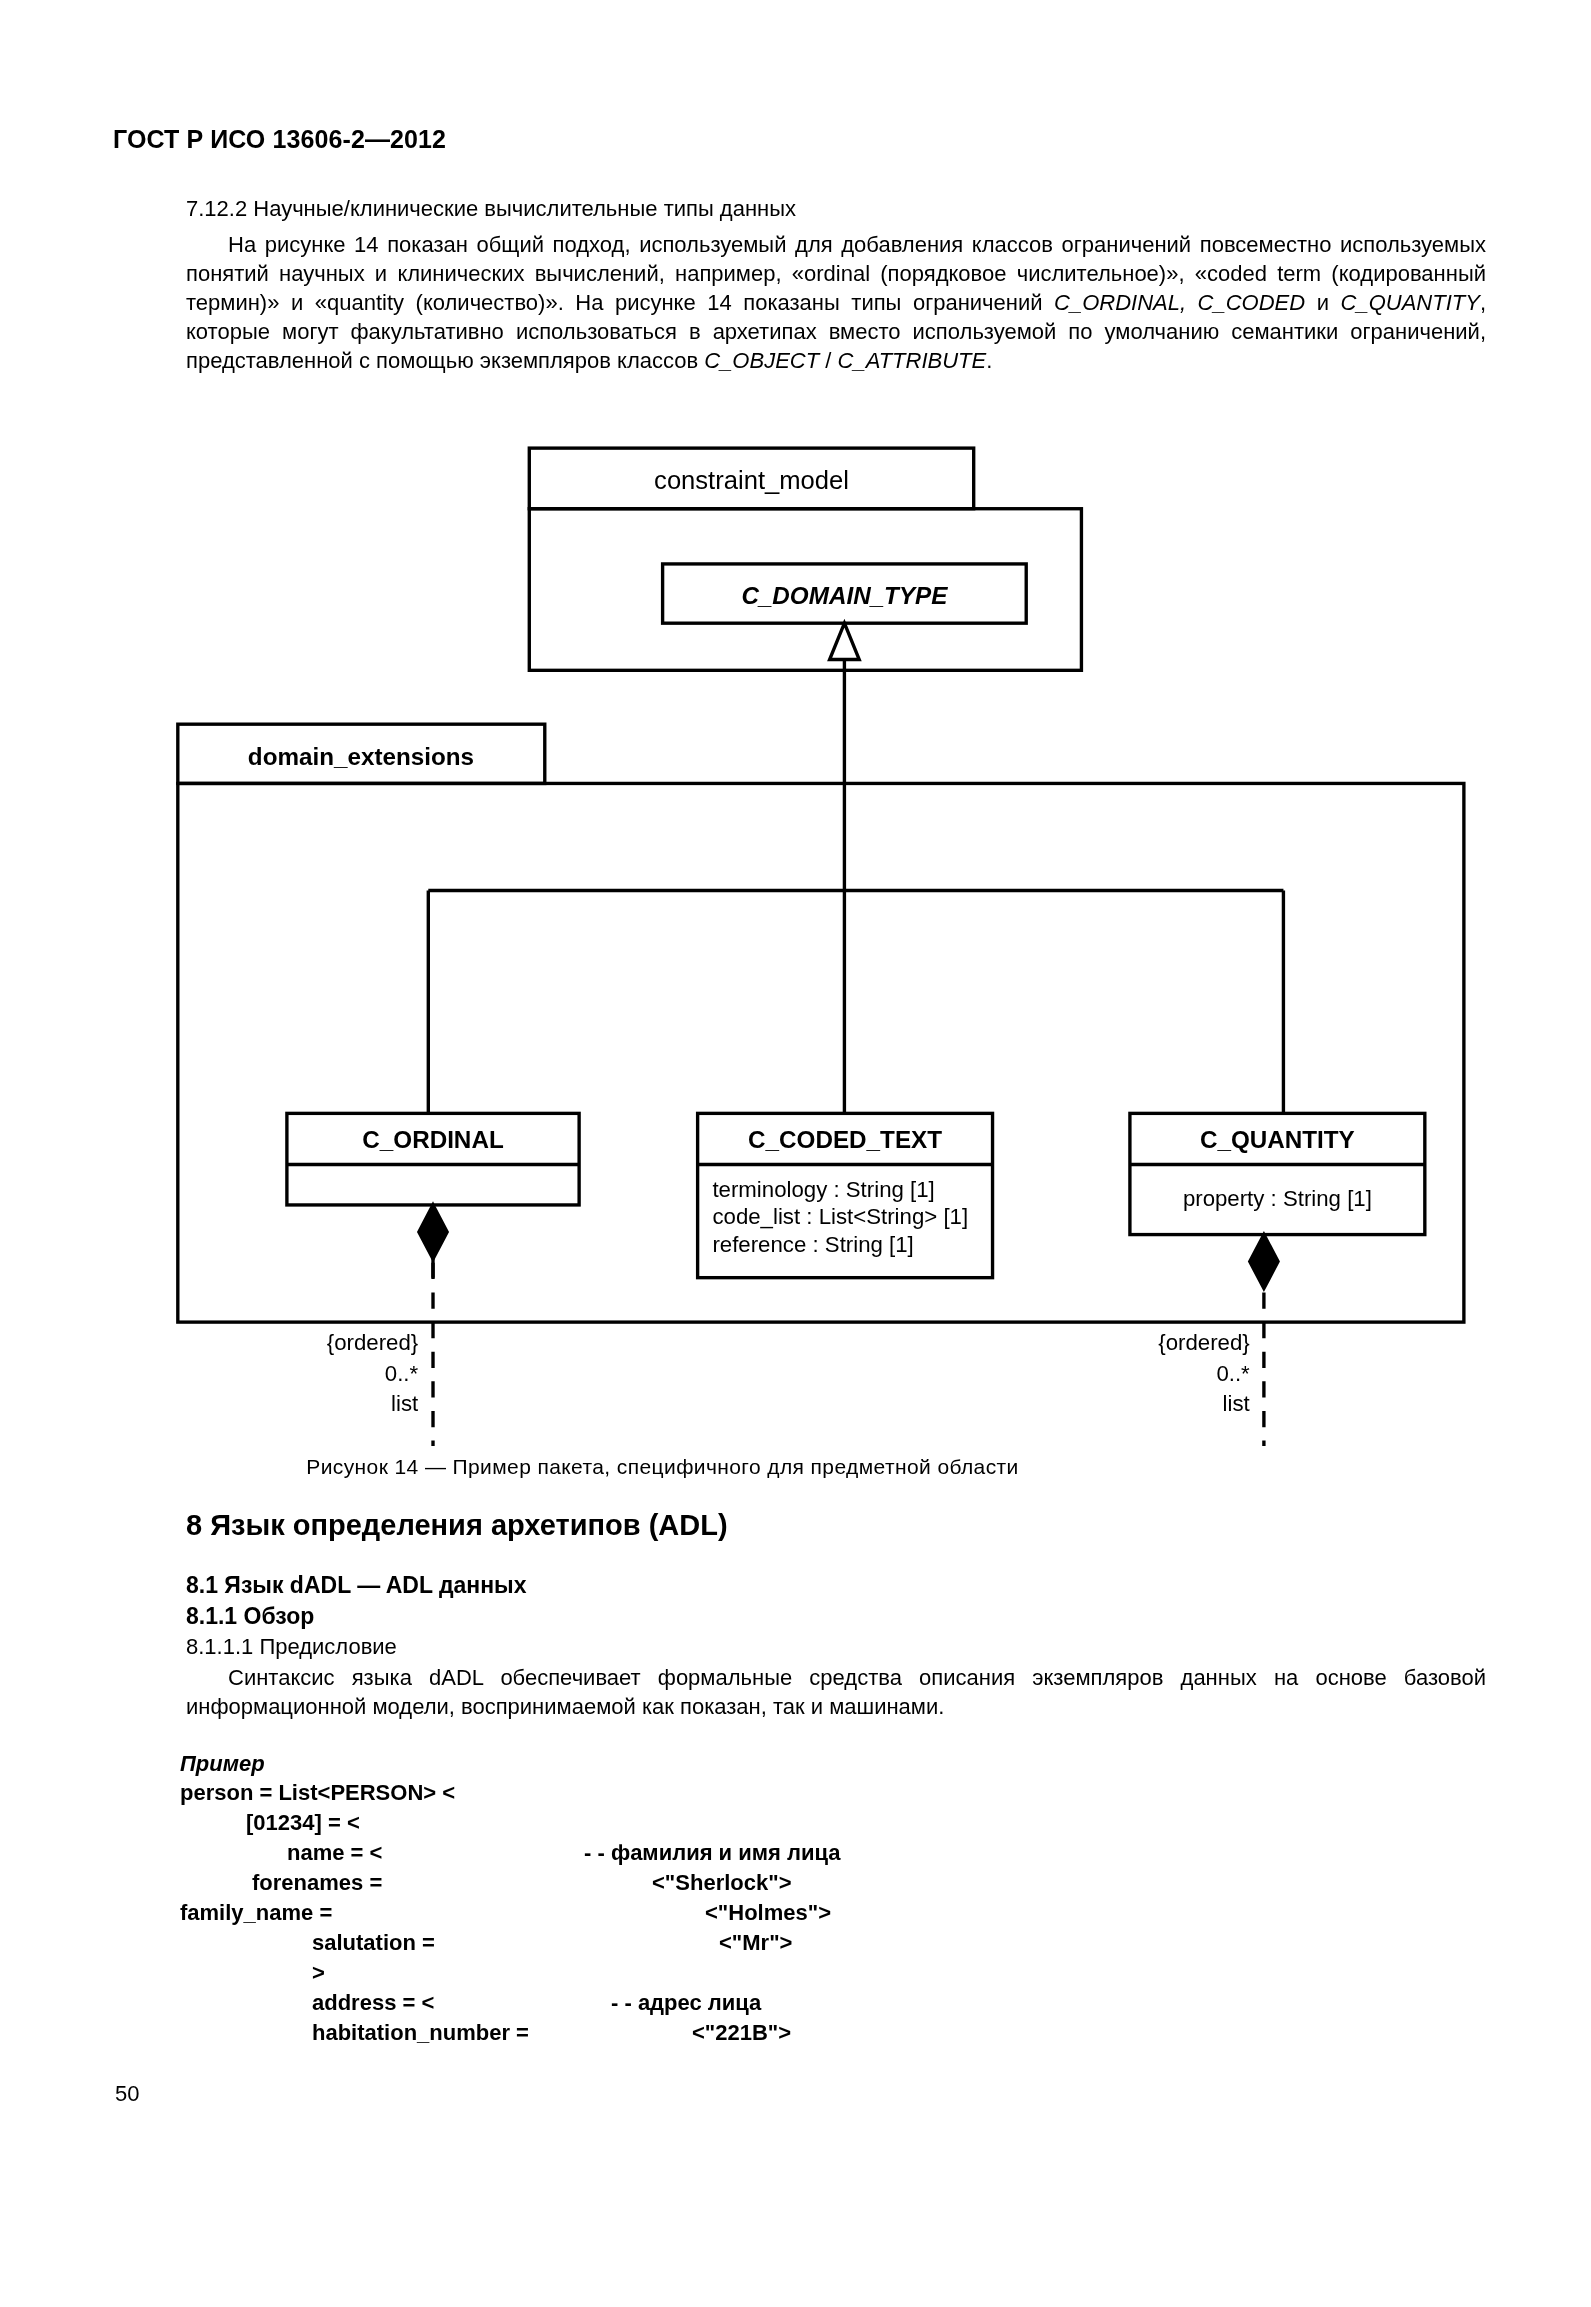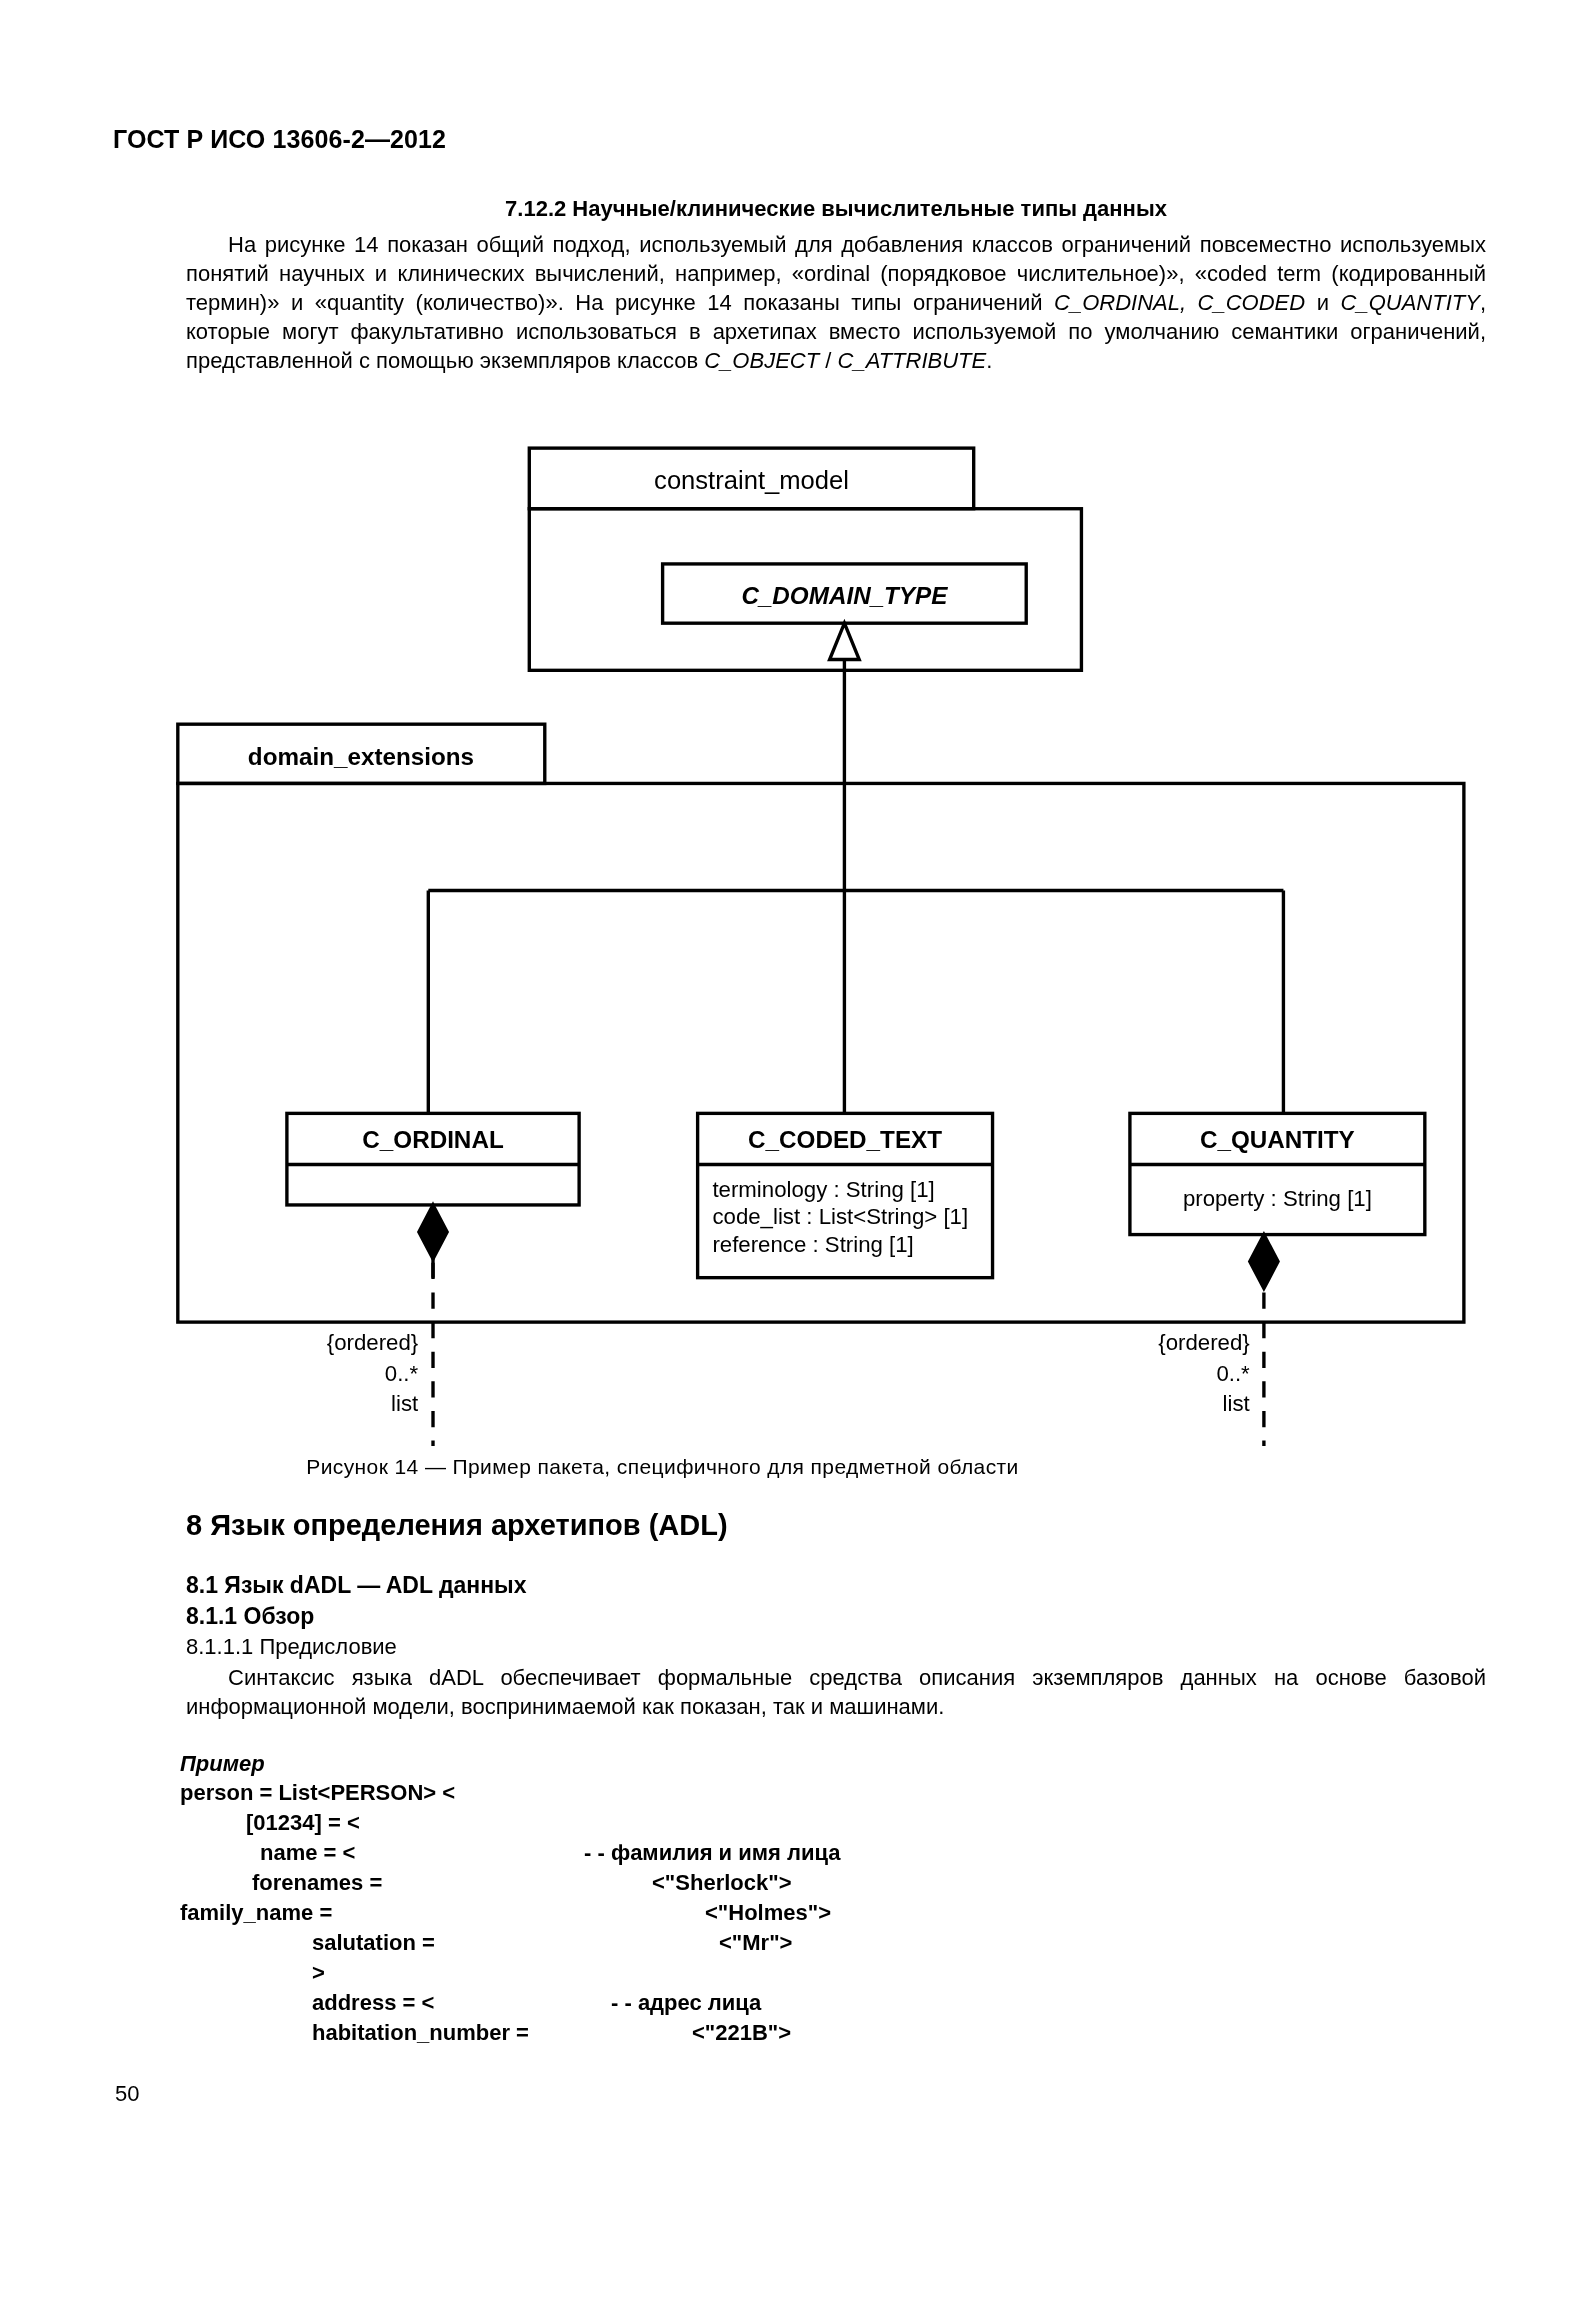--- a/index.html
+++ b/index.html
@@ -11,21 +11,21 @@
   .page { position:absolute; inset:0; }
 
   
   .doc-header {
     position:absolute; left:113px; top:125px;
     font-size:25px; font-weight:bold; letter-spacing:0.1px;
   }
 
   
   .txt-block { position:absolute; left:186px; top:195px; width:1300px; }
-  .h4 { font-size:22px; font-weight:bold; margin:0 0 7.4px 0; line-height:1.25;text-align:center; }
+  .h4 { font-size:22px; font-weight:normal; margin:0 0 7.4px 0; line-height:1.25; }
   .para { font-size:22px; line-height:29px; text-align:justify; margin:0; text-indent:42px; }
   .para i { font-style:italic; }
 
   
   .figure { position:absolute; left:0; top:436px; width:1389px; height:1010px;margin-left:24px; }
   .figure svg { display:block; }
   .caption {
     position:absolute; left:0; top:1455px; width:1325px; text-align:center;
     font-size:21px; letter-spacing:0.4px;
   }
@@ -152,21 +152,21 @@
     <p class="h3b">8.1.1 Обзор</p>
     <p class="h5">8.1.1.1 Предисловие</p>
     <p class="para2">Синтаксис языка dADL обеспечивает формальные средства описания экземпляров данных на основе базовой информационной модели, воспринимаемой как показан, так и машинами.</p>
   </div>
 
   <div class="example">
     <div class="ex-title">Пример</div>
     <div id="code-lines">
         <div class="code-line"><span style="margin-left: 0px;">person = List&lt;PERSON&gt; &lt;</span></div>
         <div class="code-line"><span style="margin-left: 66px;">[01234] = &lt;</span></div>
-        <div class="code-line"><span style="margin-left: 80px;">name = &lt;</span><span class="rhs" style="left: 404px;">- - фамилия и имя лица</span></div>
+        <div class="code-line"><span style="margin-left: 107px;">name = &lt;</span><span class="rhs" style="left: 404px;">- - фамилия и имя лица</span></div>
         <div class="code-line"><span style="margin-left: 72px;">forenames =</span><span class="rhs" style="left: 472px;">&lt;"Sherlock"&gt;</span></div>
         <div class="code-line"><span style="">family_name =</span><span class="rhs" style="left: 525px;">&lt;"Holmes"&gt;</span></div>
         <div class="code-line"><span style="margin-left: 132px;">salutation =</span><span class="rhs" style="left: 539px;">&lt;"Mr"&gt;</span></div>
         <div class="code-line"><span style="margin-left: 132px;">&gt;</span></div>
         <div class="code-line"><span style="margin-left: 132px;">address = &lt;</span><span class="rhs" style="left: 431px;">- - адрес лица</span></div>
         <div class="code-line"><span style="margin-left: 132px;">habitation_number =</span><span class="rhs" style="left: 512px;">&lt;"221B"&gt;</span></div>
       </div>
   </div>
 
   <div class="page-num">50</div>

